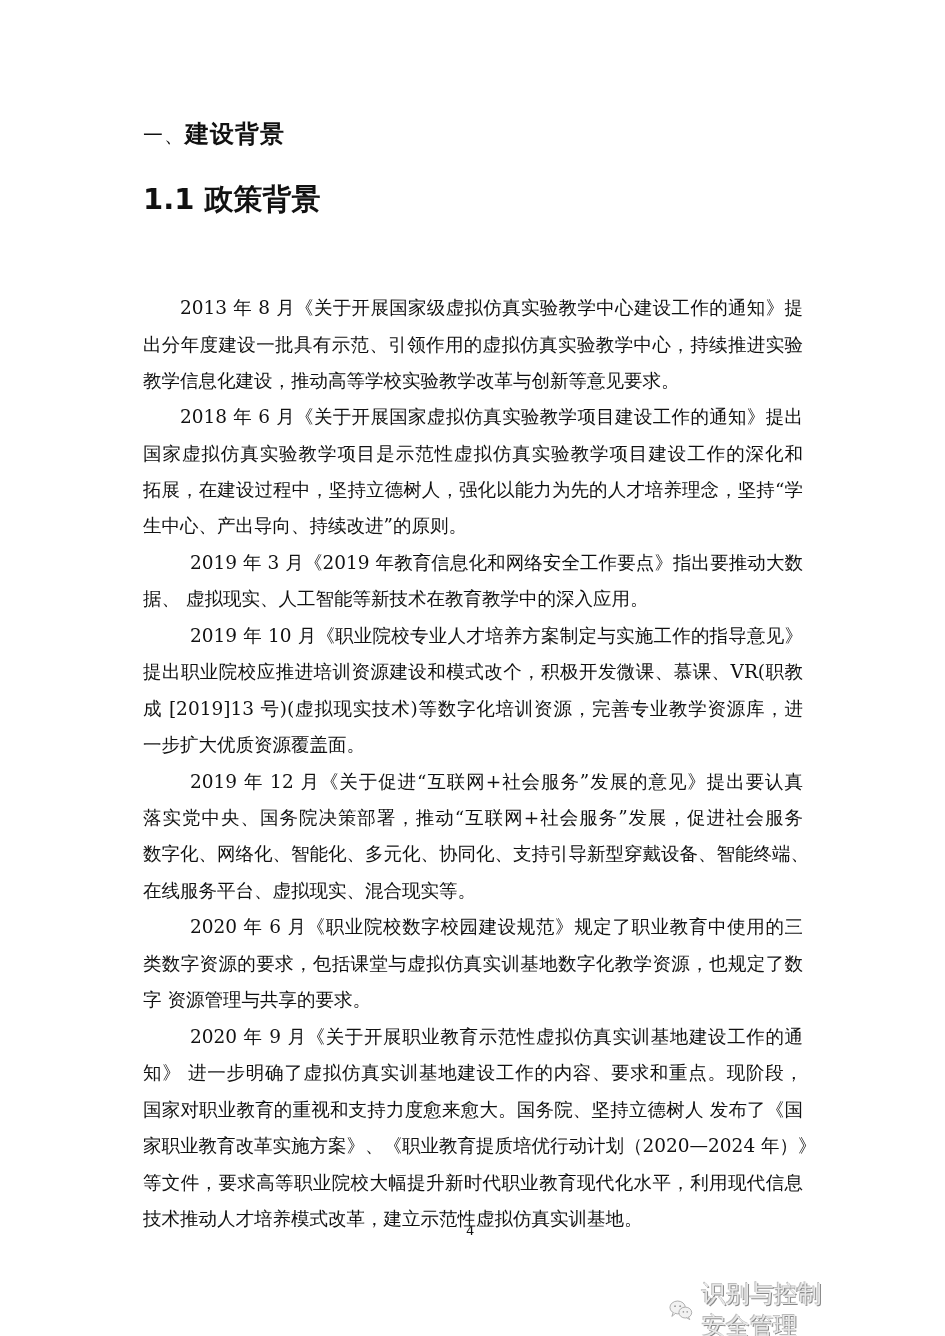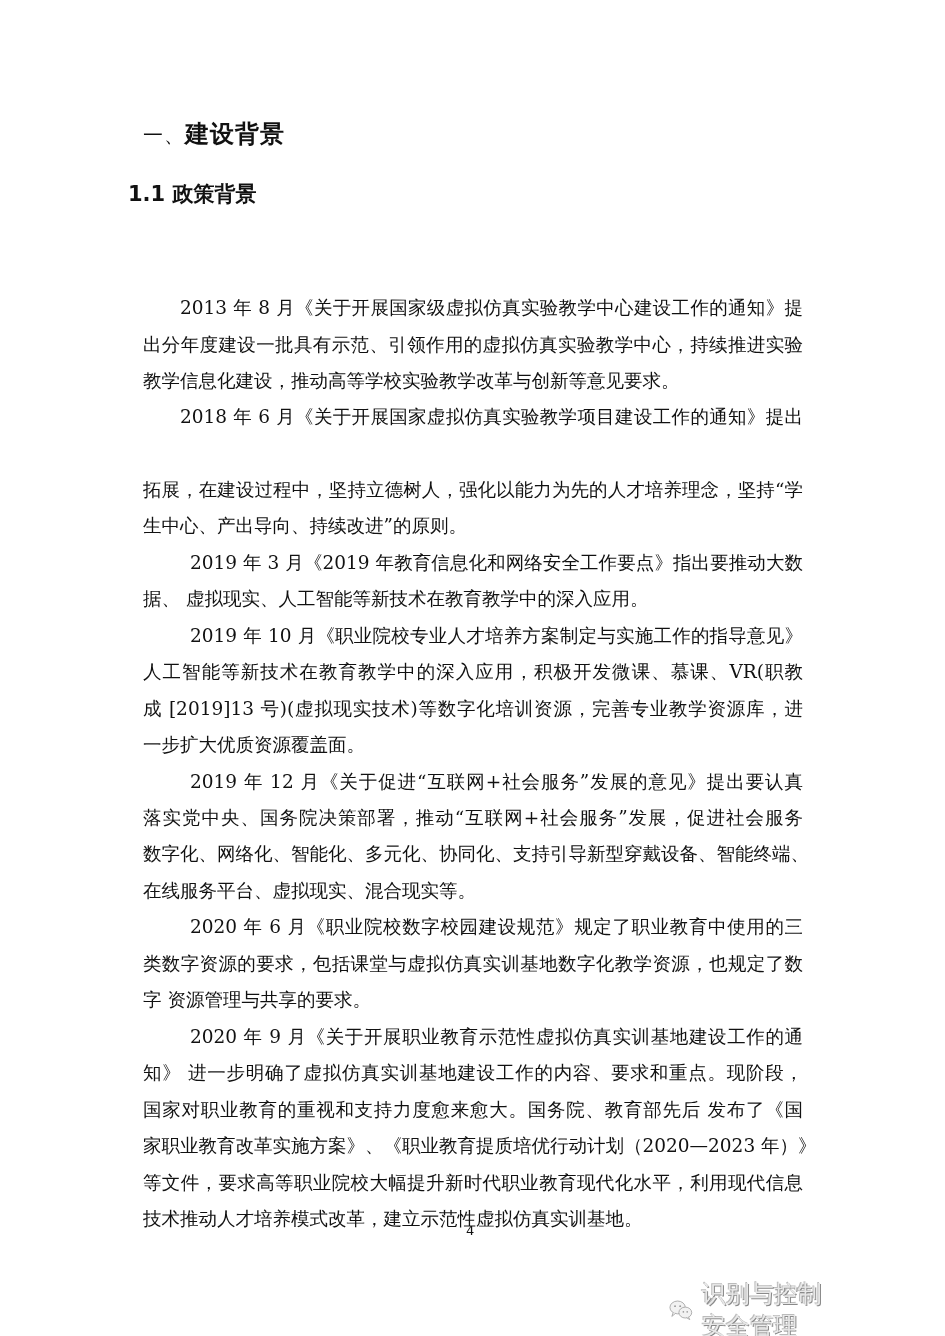--- a/index.html
+++ b/index.html
@@ -8,23 +8,23 @@
     font-family: "DejaVu Serif", "Liberation Serif", serif; color: #111;
   }
   .page { position: absolute; left: 0; top: 0; width: 840px; height: 1336px; }
   .h1 {
     position: absolute; left: 143px; top: 118px;
     font-family: "DejaVu Sans", "Liberation Sans", sans-serif;
     font-size: 24px; font-weight: bold; letter-spacing: 1px; white-space: nowrap;
   }
   .h1 .num { font-weight: normal; font-size: 20px; }
   .h2 {
-    position: absolute; left: 128px; top: 180px;
+    position: absolute; left: 143px; top: 180px;
     font-family: "DejaVu Sans", "Liberation Sans", sans-serif;
-    font-size: 21px; font-weight: bold; white-space: nowrap;
+    font-size: 29px; font-weight: bold; white-space: nowrap;
   }
   .line {
     position: absolute; left: 143px; width: 660px;
     font-size: 18.5px; line-height: 24px; white-space: nowrap; margin-top: 46px;
   }
   .line.indent { left: 180px; width: 623px; }
   .line.indent2 { left: 190px; width: 613px; }
   .justify { text-align: justify; text-align-last: justify; }
   .page-num {
     position: absolute; left: 466px; top: 1223px;
@@ -46,44 +46,45 @@
     <span class="num">一、</span><span>建设背景</span>
   </div>
 
   <div class="h2">1.1 政策背景</div>
 
   <div class="line indent justify" style="top:250px">2013 年 8 月《关于开展国家级虚拟仿真实验教学中心建设工作的通知》提</div>
   <div class="line justify" style="top:287px">出分年度建设一批具有示范、引领作用的虚拟仿真实验教学中心，持续推进实验</div>
   <div class="line" style="top:323px">教学信息化建设，推动高等学校实验教学改革与创新等意见要求。</div>
 
   <div class="line indent justify" style="top:359px">2018 年 6 月《关于开展国家虚拟仿真实验教学项目建设工作的通知》提出</div>
+  <div class="line justify" style="top:396px">国家虚拟仿真实验教学项目是示范性虚拟仿真实验教学项目建设工作的深化和</div>
   <div class="line justify" style="top:432px">拓展，在建设过程中，坚持立德树人，强化以能力为先的人才培养理念，坚持“学</div>
   <div class="line" style="top:468px">生中心、产出导向、持续改进”的原则。</div>
 
   <div class="line indent2 justify" style="top:505px">2019 年 3 月《2019 年教育信息化和网络安全工作要点》指出要推动大数</div>
   <div class="line" style="top:541px">据、 虚拟现实、人工智能等新技术在教育教学中的深入应用。</div>
 
   <div class="line indent2 justify" style="top:578px">2019 年 10 月《职业院校专业人才培养方案制定与实施工作的指导意见》</div>
-  <div class="line justify" style="top:614px">人工智能等新技术在教育教学中的深入应用，积极开发微课、慕课、VR(职教</div>
+  <div class="line justify" style="top:614px">提出职业院校应推进培训资源建设和模式改个，积极开发微课、慕课、VR(职教</div>
   <div class="line justify" style="top:651px">成 [2019]13 号)(虚拟现实技术)等数字化培训资源，完善专业教学资源库，进</div>
   <div class="line" style="top:687px">一步扩大优质资源覆盖面。</div>
 
   <div class="line indent2 justify" style="top:724px">2019 年 12 月《关于促进“互联网+社会服务”发展的意见》提出要认真</div>
   <div class="line justify" style="top:760px">落实党中央、国务院决策部署，推动“互联网+社会服务”发展，促进社会服务</div>
   <div class="line justify" style="top:796px">数字化、网络化、智能化、多元化、协同化、支持引导新型穿戴设备、智能终端、</div>
   <div class="line" style="top:833px">在线服务平台、虚拟现实、混合现实等。</div>
 
   <div class="line indent2 justify" style="top:869px">2020 年 6 月《职业院校数字校园建设规范》规定了职业教育中使用的三</div>
   <div class="line justify" style="top:906px">类数字资源的要求，包括课堂与虚拟仿真实训基地数字化教学资源，也规定了数</div>
   <div class="line" style="top:942px">字 资源管理与共享的要求。</div>
 
   <div class="line indent2 justify" style="top:979px">2020 年 9 月《关于开展职业教育示范性虚拟仿真实训基地建设工作的通</div>
   <div class="line justify" style="top:1015px">知》 进一步明确了虚拟仿真实训基地建设工作的内容、要求和重点。现阶段，</div>
-  <div class="line justify" style="top:1052px">国家对职业教育的重视和支持力度愈来愈大。国务院、教育部先后 发布了《国</div>
-  <div class="line justify" style="top:1088px">家职业教育改革实施方案》、《职业教育提质培优行动计划（2020—2023 年）》</div>
+  <div class="line justify" style="top:1052px">国家对职业教育的重视和支持力度愈来愈大。国务院、坚持立德树人 发布了《国</div>
+  <div class="line justify" style="top:1088px">家职业教育改革实施方案》、《职业教育提质培优行动计划（2020—2024 年）》</div>
   <div class="line justify" style="top:1125px">等文件，要求高等职业院校大幅提升新时代职业教育现代化水平，利用现代信息</div>
   <div class="line" style="top:1161px">技术推动人才培养模式改革，建立示范性虚拟仿真实训基地。</div>
 
   <div class="page-num">4</div>
 
   <div class="watermark">
     <svg class="wechat-icon" viewBox="0 0 40 34">
       <ellipse cx="15" cy="13" rx="12" ry="10" fill="#f2f2f2" stroke="#9a9a9a" stroke-width="1.2"></ellipse>
       <path d="M8 21 L6 27 L12 22" fill="#f2f2f2" stroke="#9a9a9a" stroke-width="1.2"></path>
       <circle cx="11" cy="11" r="1.5" fill="#9a9a9a"></circle>

